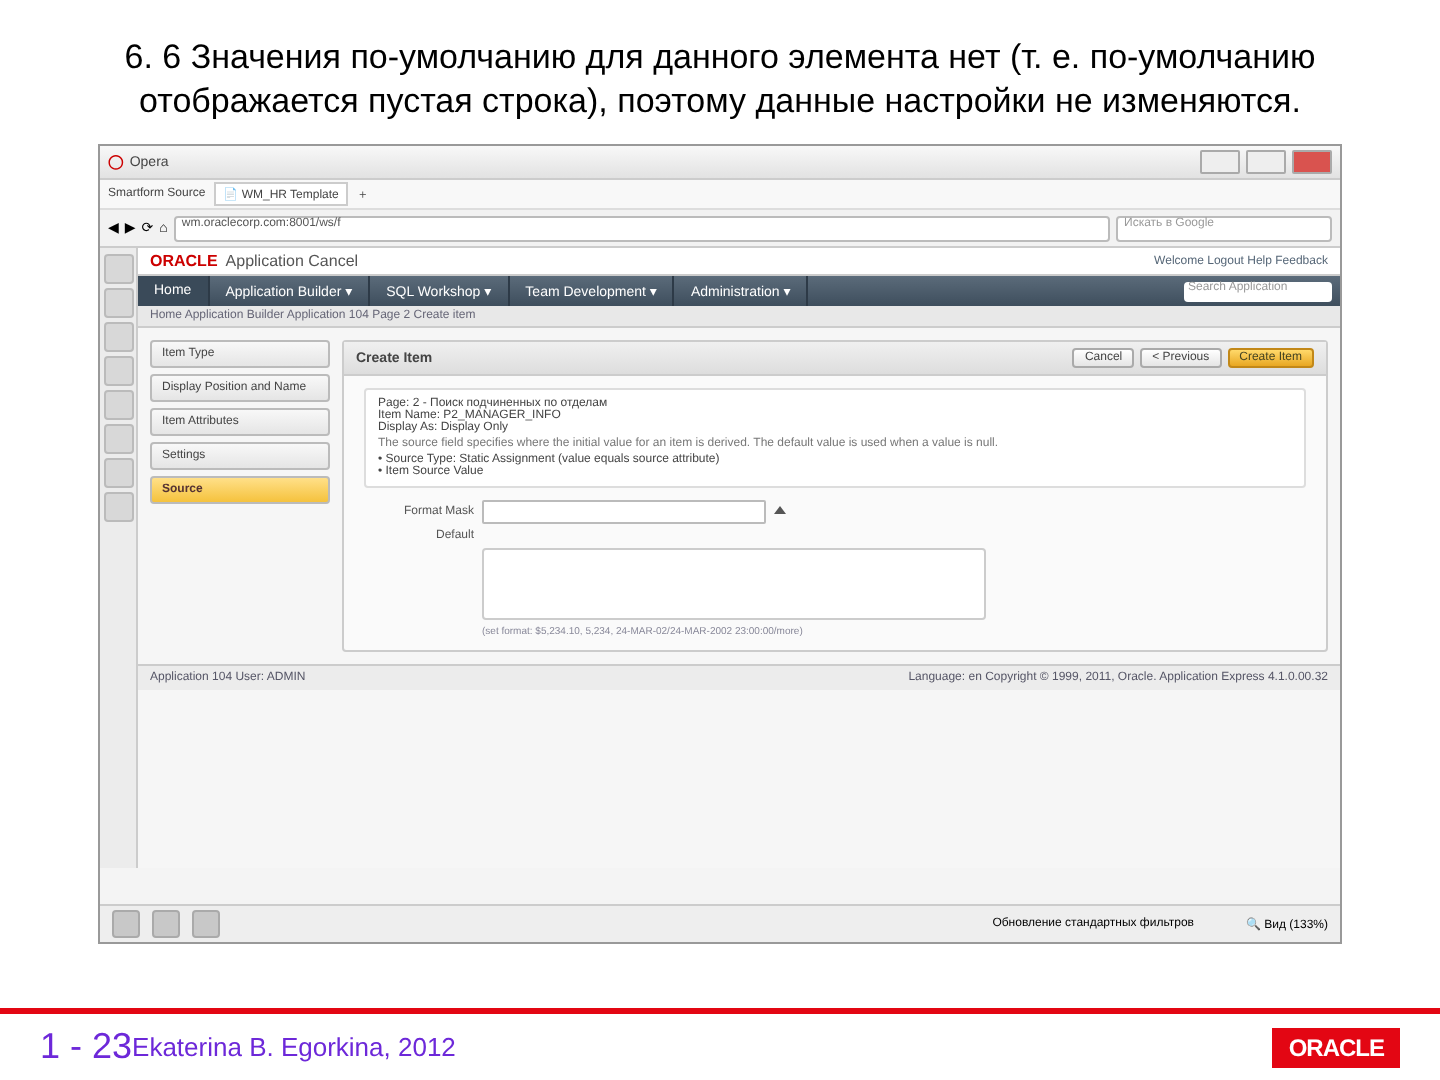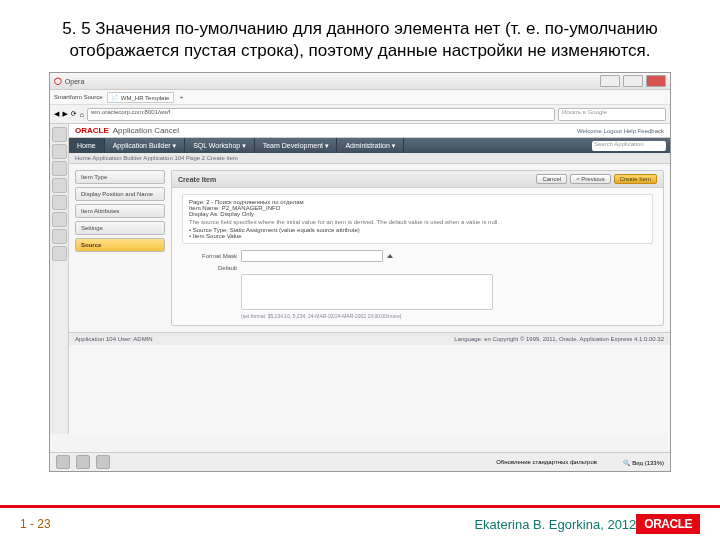--- a/index.html
+++ b/index.html
@@ -44,29 +44,29 @@
 .field-input{border:1px solid #bbb;background:#fff;height:10px;width:140px;border-radius:1px}
 .default-box{border:1px solid #ccc;background:#fff;height:34px;width:250px;margin-left:59px;border-radius:2px}
 .help-txt{margin-left:59px;margin-top:3px;font-size:5px;color:#889}
 .status-bar{background:#ececec;border-top:1px solid #ccc;height:12px;display:flex;align-items:center;padding:0 6px;font-size:6px;color:#556}
 .status-bar .r{margin-left:auto}
 .dw-status{margin-top:18px;background:#eee;height:18px;display:flex;align-items:center;padding:0 6px;gap:6px;border-top:1px solid #ccc;font-size:6px}
 .dw-ico{width:12px;height:12px;background:#c8c8c8;border:1px solid #aaa;border-radius:2px}
 .footer{position:absolute;bottom:0;left:0;right:0}
 .redbar{background:#e30613;height:3px}
 .fbar{display:flex;align-items:center;padding:6px 20px}
-.pnum{font-size:12px;color:#a16207}
-.fauth{flex:1;text-align:right;font-size:13px;color:#0f766e}
+.pnum{font-size:18px;color:#6d28d9}
+.fauth{flex:1;text-align:left;font-size:13px;color:#6d28d9}
 .flogo{color:#fff;background:#e30613;font-weight:bold;font-size:12px;padding:3px 8px;letter-spacing:-0.5px}
 .tri{display:inline-block;width:0;height:0;border-left:3px solid transparent;border-right:3px solid transparent;border-bottom:4px solid #555;margin-right:2px}
 </style>
 </head>
 <body>
 
-<div class="slide-title">5. 5 Значения по-умолчанию для данного элемента нет (т. е. по-умолчанию отображается пустая строка), поэтому  данные настройки не изменяются.</div>
+<div class="slide-title">6. 6 Значения по-умолчанию для данного элемента нет (т. е. по-умолчанию отображается пустая строка), поэтому  данные настройки не изменяются.</div>
 
 <div class="screenshot">
   <div class="win-top">
     <span style="color:#c00;font-weight:bold">◯</span>
     <span class="title">Opera</span>
     <span class="win-btn"></span>
     <span class="win-btn"></span>
     <span class="win-btn close"></span>
   </div>
   <div class="toolbar">

